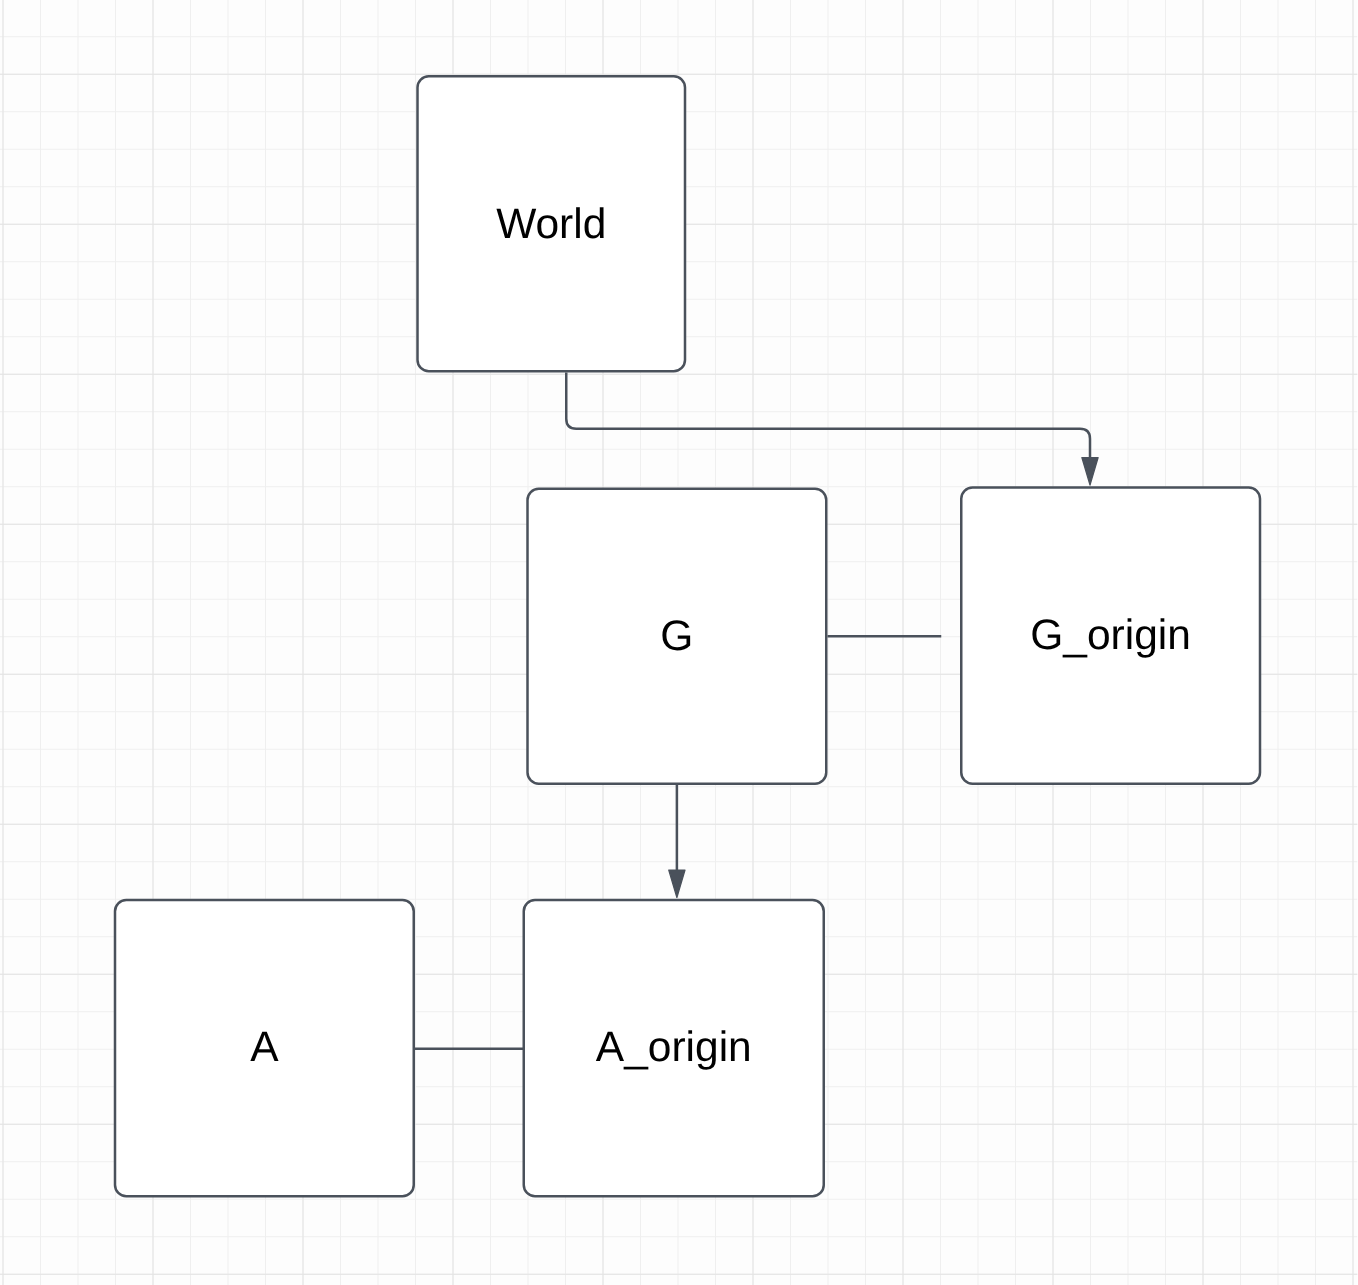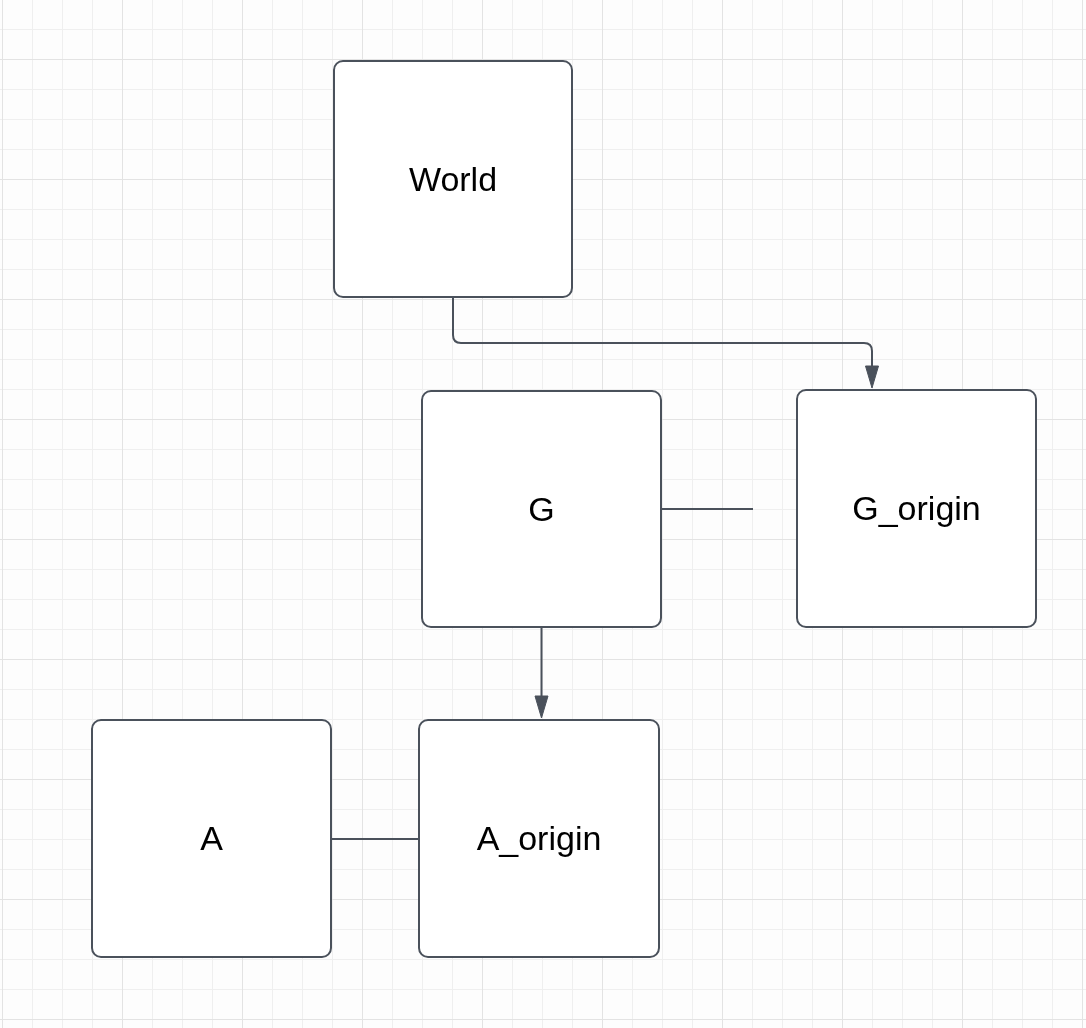--- a/index.html
+++ b/index.html
@@ -38,23 +38,23 @@
     background: #ffffff;
     border: 2px solid #4a515b;
     border-radius: 10px;
     display: flex;
     align-items: center;
     justify-content: center;
     font-size: 34px;
     color: #000000;
     cursor: default;
   }
-  .node-world    { left: 333px; top: 60px;  width: 240px; height: 238px; }
+  .node-world    { left: 333px; top: 60px;  width: 216px; height: 238px; }
   .node-g        { left: 421px; top: 390px; width: 241px; height: 238px; }
-  .node-g-origin { left: 796px; top: 389px; width: 241px; height: 239px; }
+  .node-g-origin { left: 768px; top: 389px; width: 241px; height: 239px; }
   .node-a        { left: 91px;  top: 719px; width: 241px; height: 239px; }
   .node-a-origin { left: 418px; top: 719px; width: 242px; height: 239px; }
 </style>
 </head>
 <body>
 
 <div class="canvas">
 
   <svg class="edges" width="1086" height="1028" viewBox="0 0 1086 1028" xmlns="http://www.w3.org/2000/svg">
 

